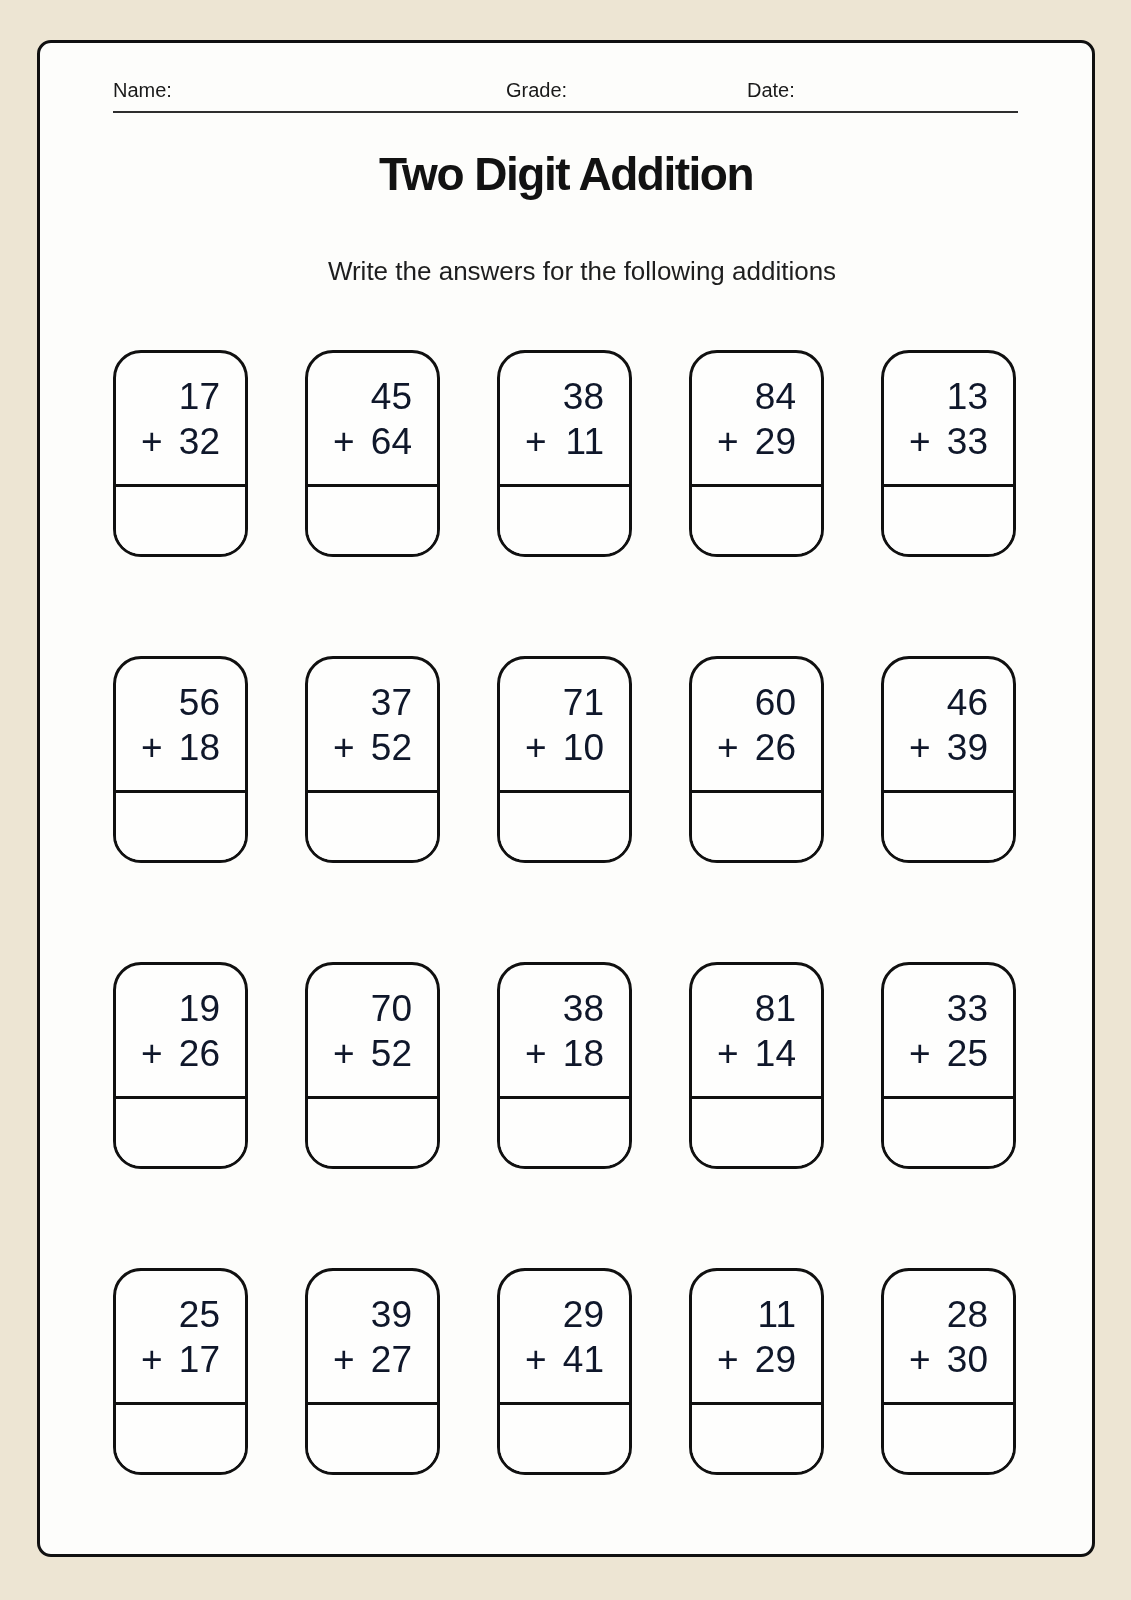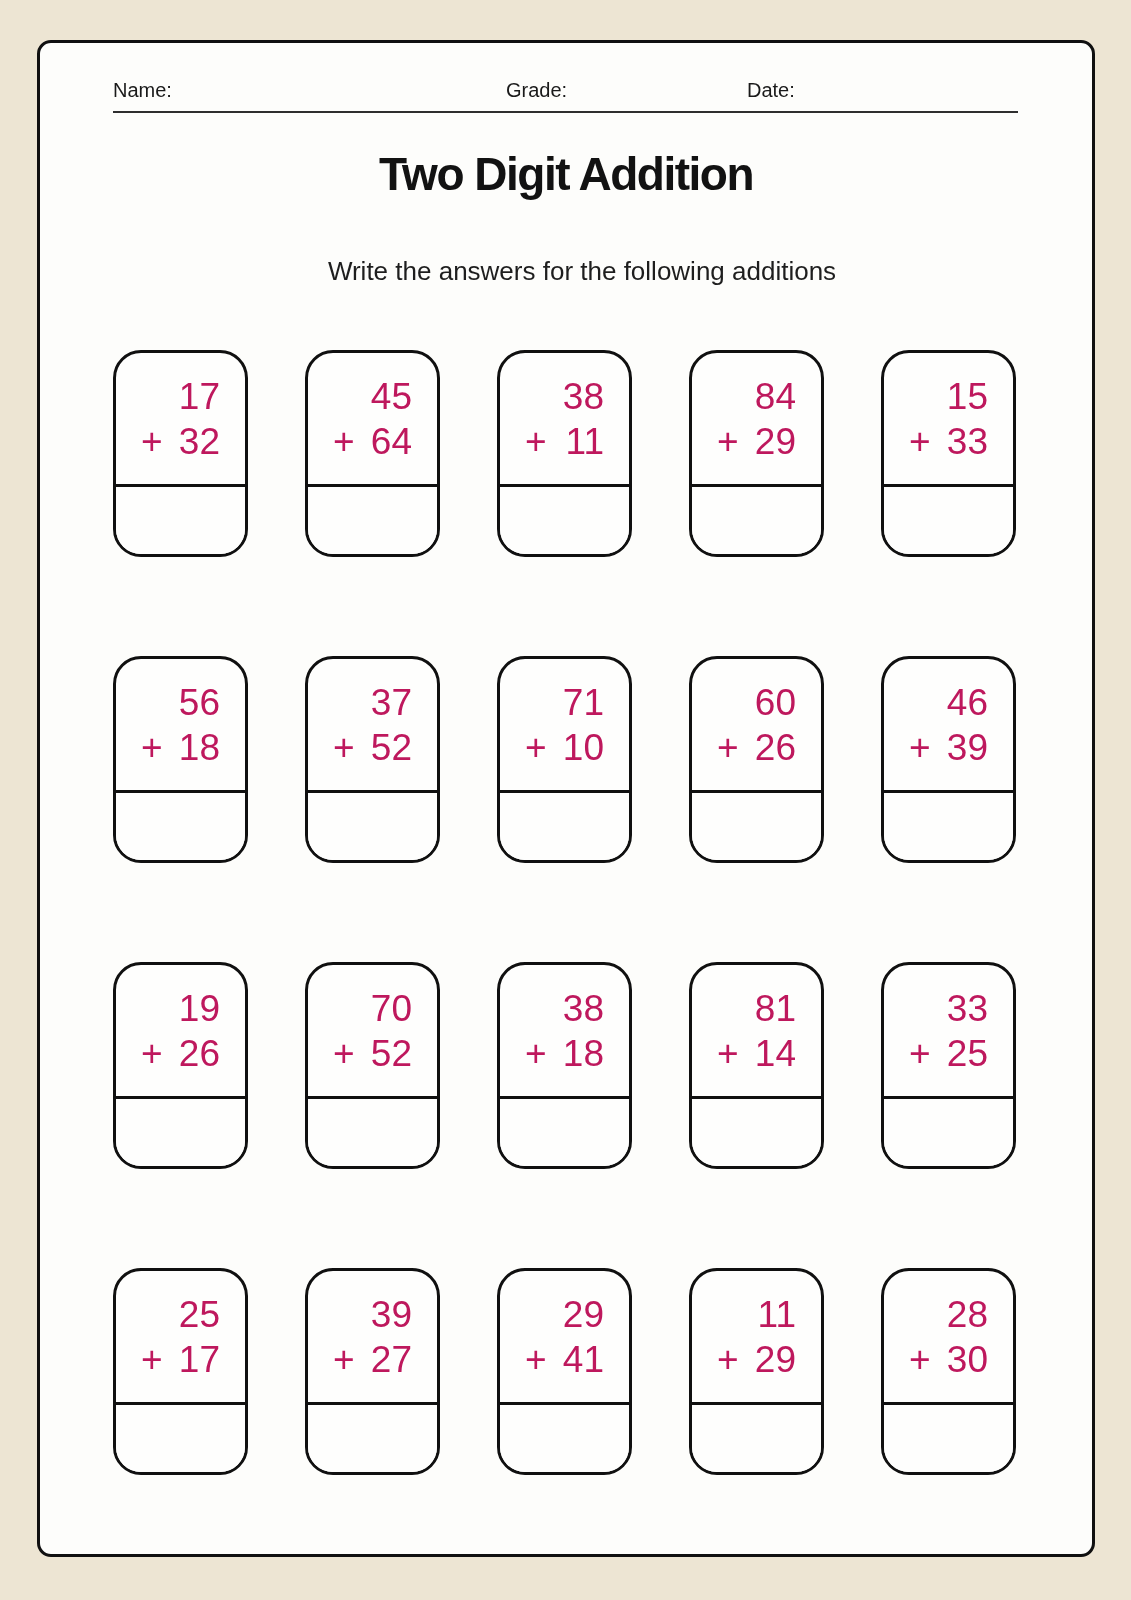--- a/index.html
+++ b/index.html
@@ -82,21 +82,21 @@
     overflow:hidden;
   }
   .problem{
     height:131px;
     display:flex;
     flex-direction:column;
     justify-content:center;
     padding:0 25px;
     font-size:37px;
     line-height:45px;
-    color:#be185d;
+    color:#0f172a;
   }
   .num-top{text-align:right;}
   .num-bottom{
     display:flex;
     justify-content:space-between;
     align-items:baseline;
   }
   .answer{
     flex:1;
     border-top:3px solid #101010;
@@ -158,21 +158,21 @@
         <div class="num-bottom">
           <span>+</span>
           <span>29</span>
         </div>
       </div>
       <div class="answer"></div>
     </div>
 
     <div class="card">
       <div class="problem">
-        <div class="num-top">15</div>
+        <div class="num-top">13</div>
         <div class="num-bottom">
           <span>+</span>
           <span>33</span>
         </div>
       </div>
       <div class="answer"></div>
     </div>
 
     <div class="card">
       <div class="problem">

